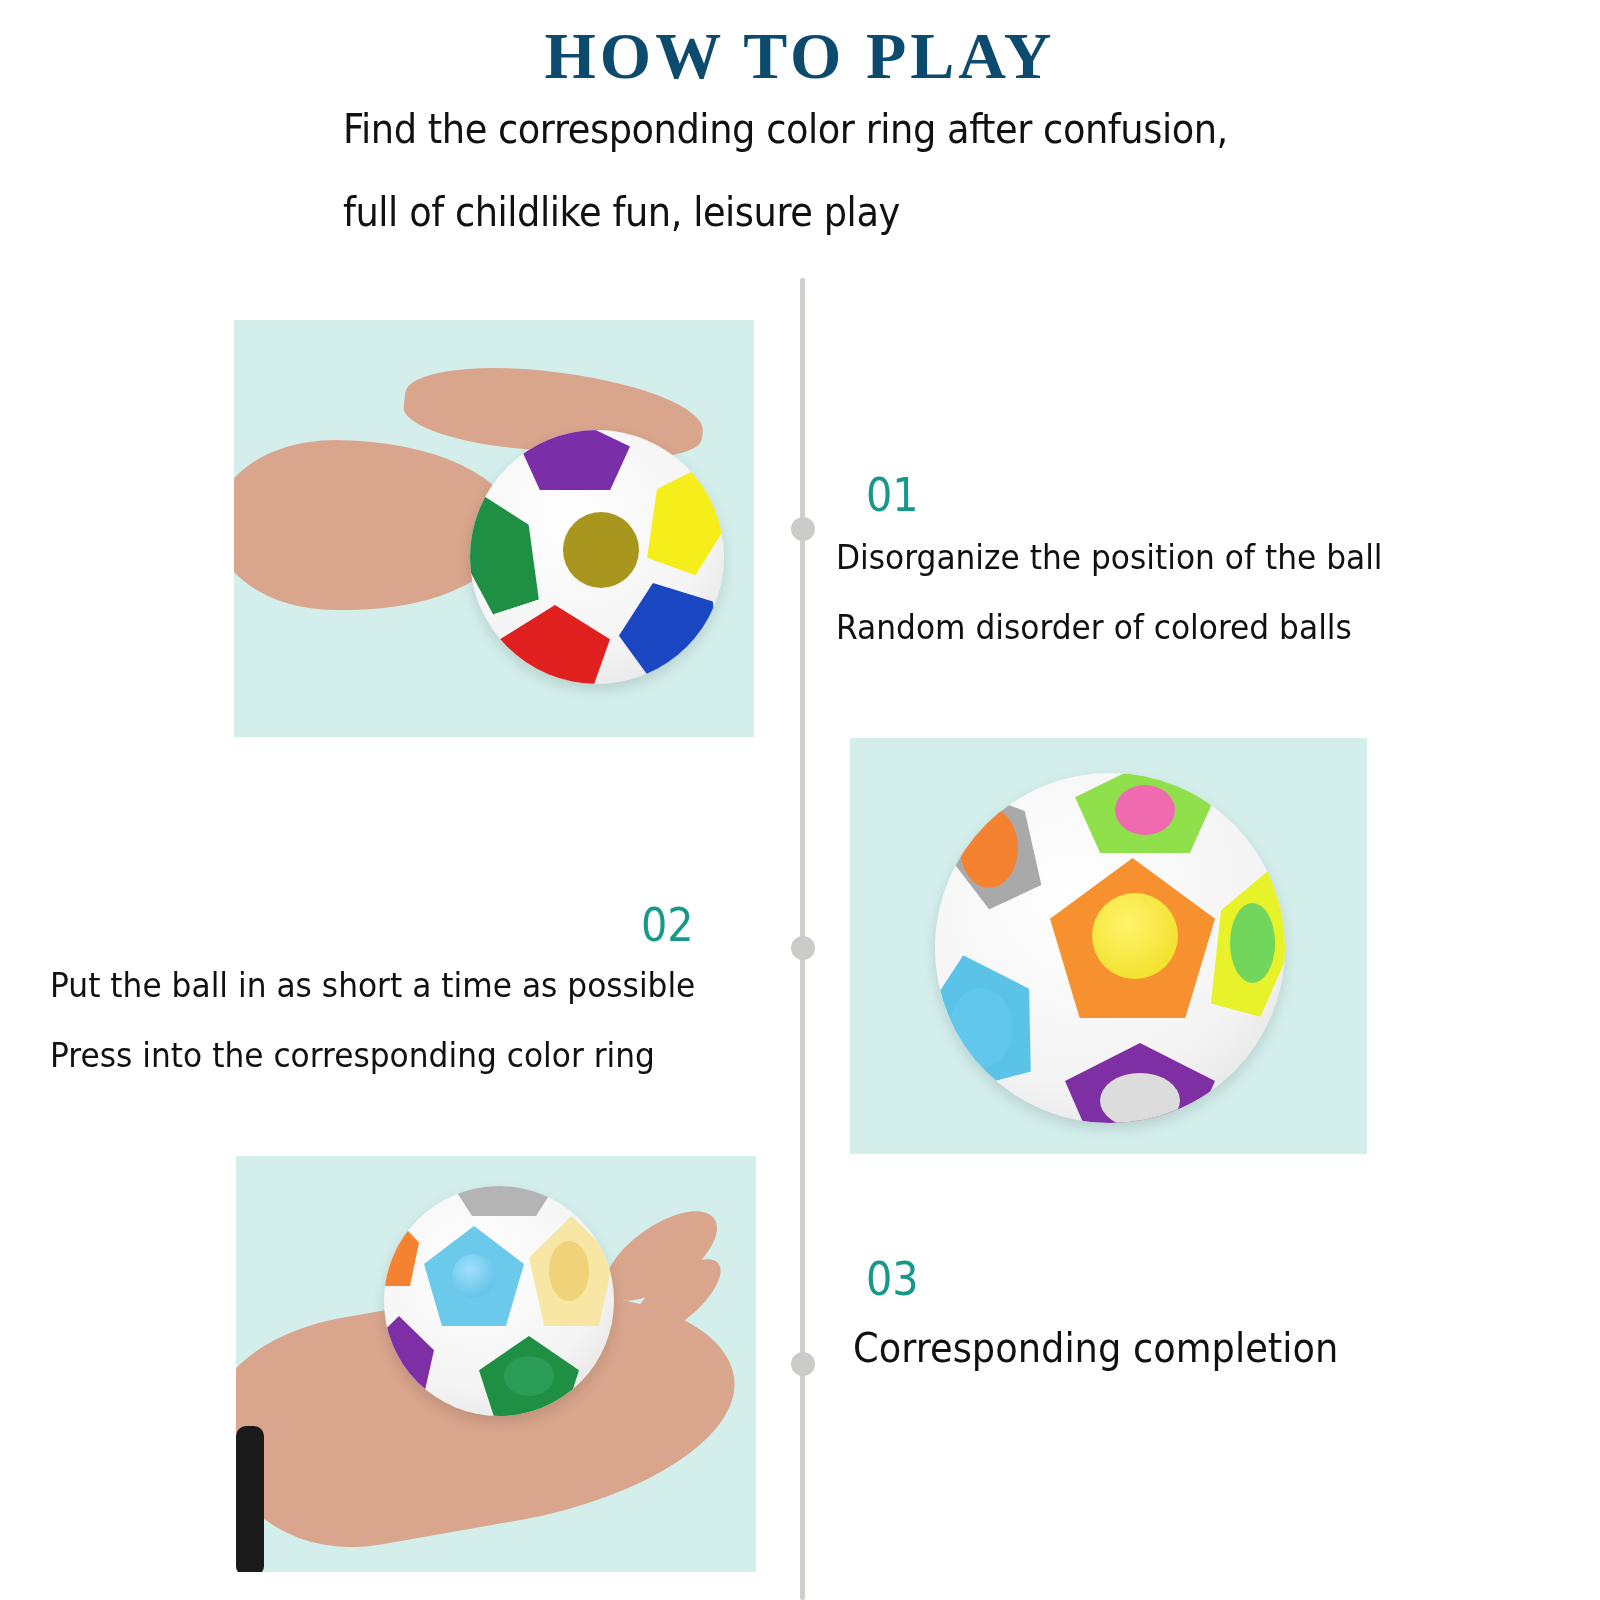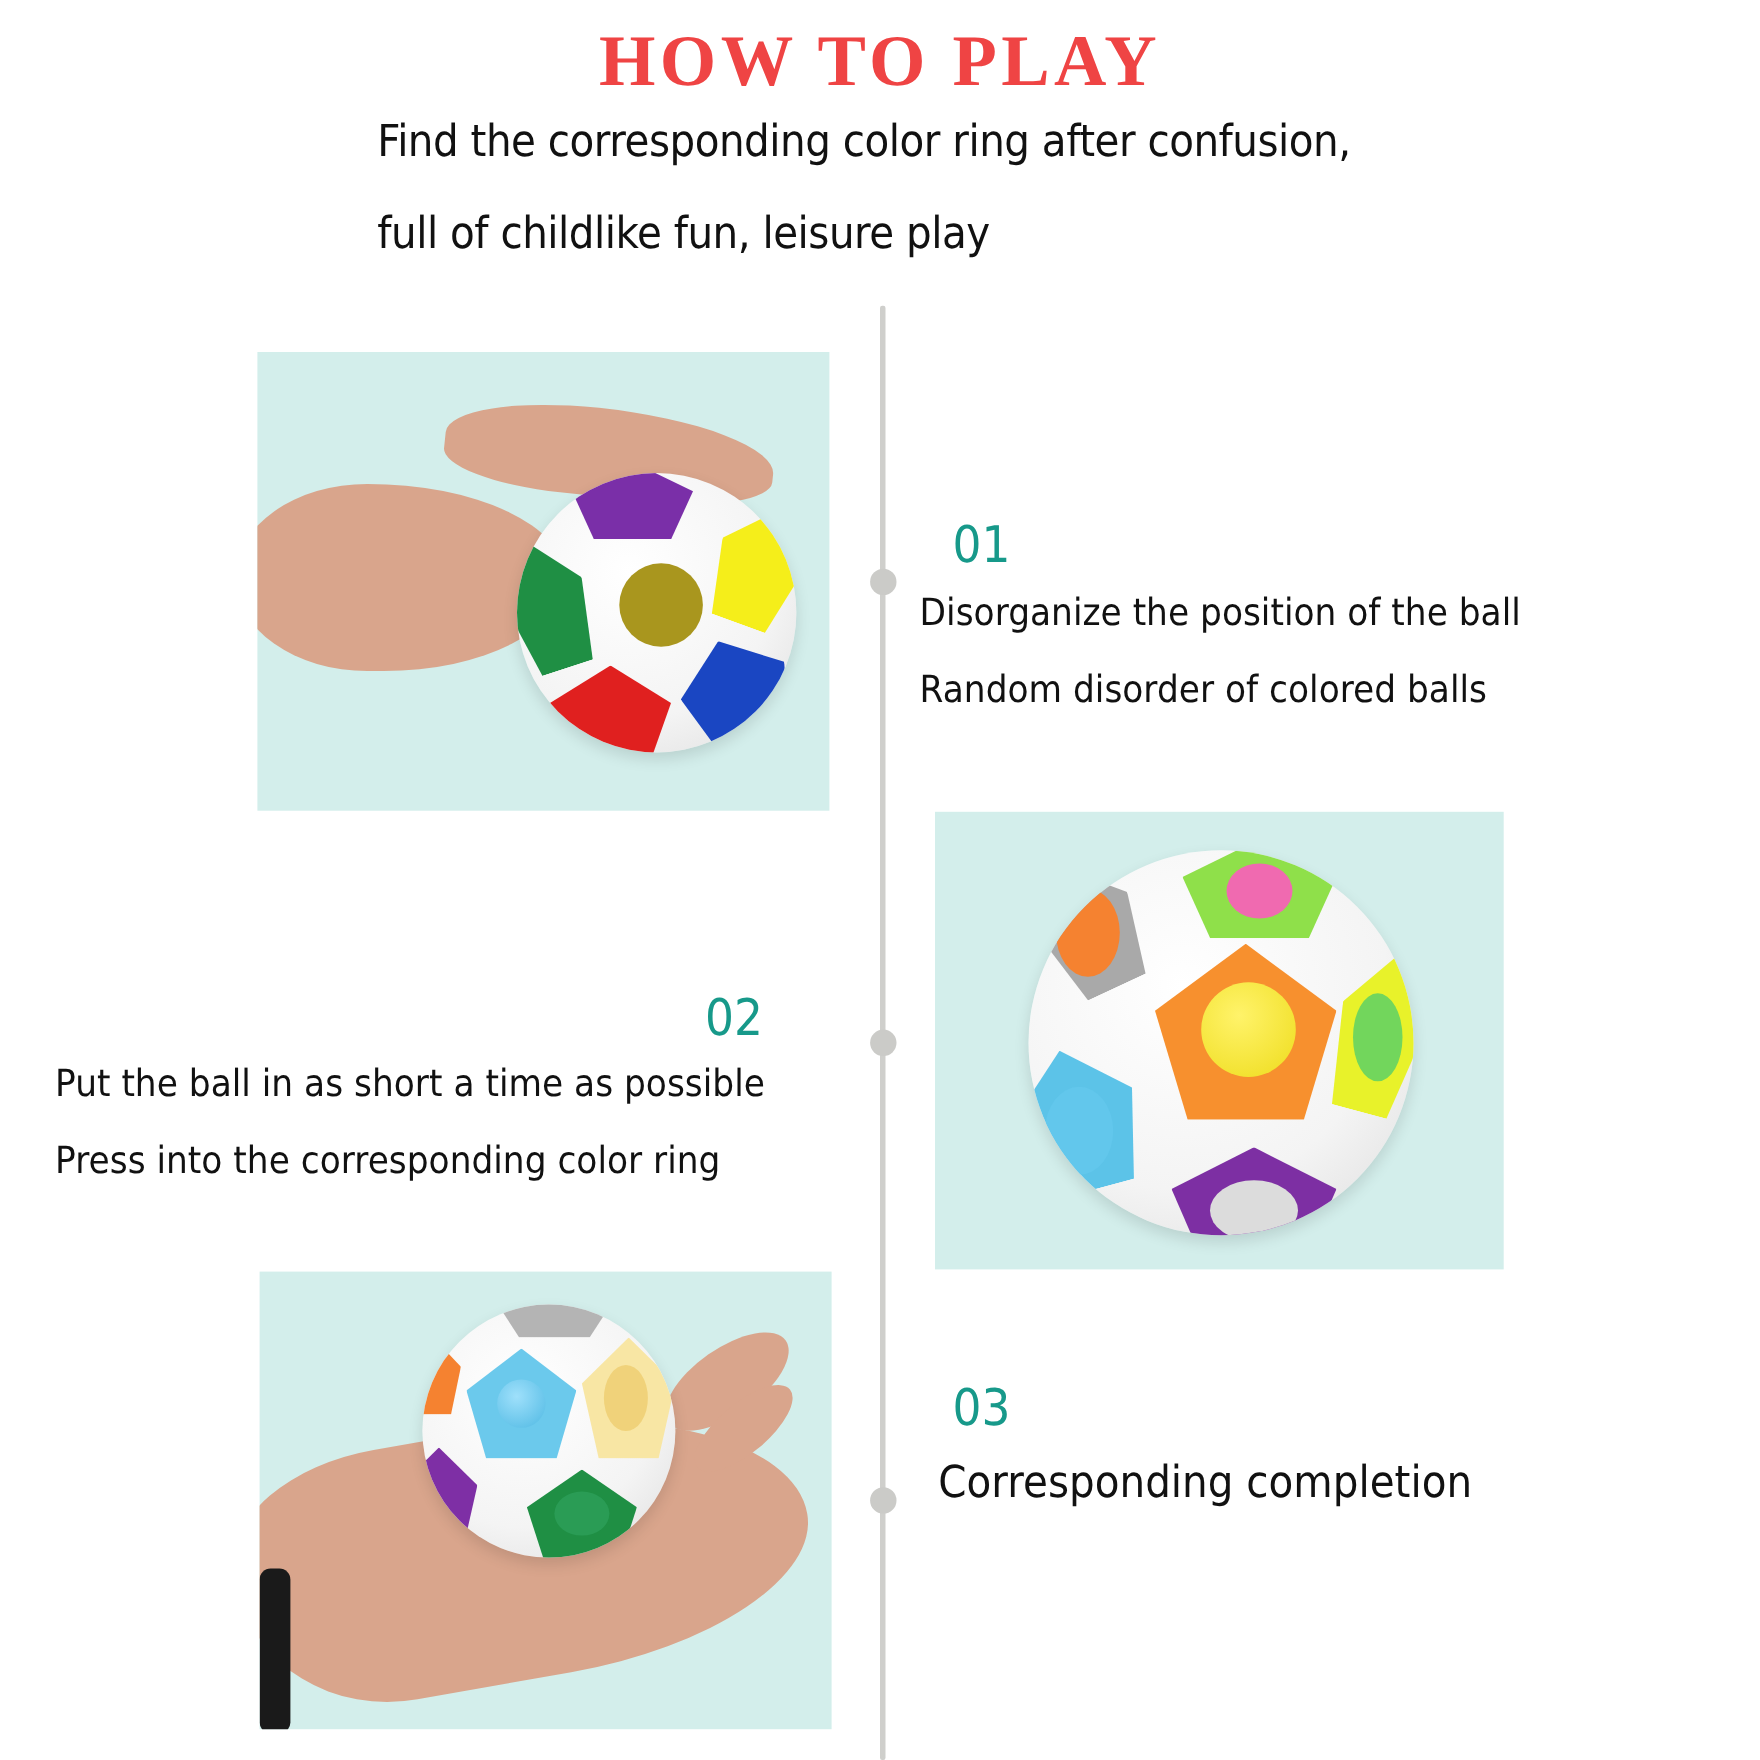--- a/index.html
+++ b/index.html
@@ -4,21 +4,21 @@
 <style>
   html, body { margin: 0; padding: 0; }
   body {
     width: 1600px; height: 1600px; position: relative; overflow: hidden;
     background: #ffffff; color: #111;
     font-family: "Liberation Sans", sans-serif;
   }
   .title {
     position: absolute; left: 0; width: 1600px; top: 18px; text-align: center;
     font-family: "Liberation Serif", serif; font-weight: bold;
-    font-size: 66px; letter-spacing: 4px; color: #ef4444; margin: 0;
+    font-size: 66px; letter-spacing: 4px; color: #0c4a6e; margin: 0;
   }
   .subtitle {
     position: absolute; left: 343px; font-size: 40px; color: #111;
     font-family: "DejaVu Sans", sans-serif; letter-spacing: -0.5px;
     transform: scaleX(0.92); transform-origin: left center; white-space: nowrap;
   }
   .timeline-line {
     position: absolute; left: 800px; top: 278px; width: 5px; height: 1322px;
     background: #cfcfcc; border-radius: 2px;
   }

